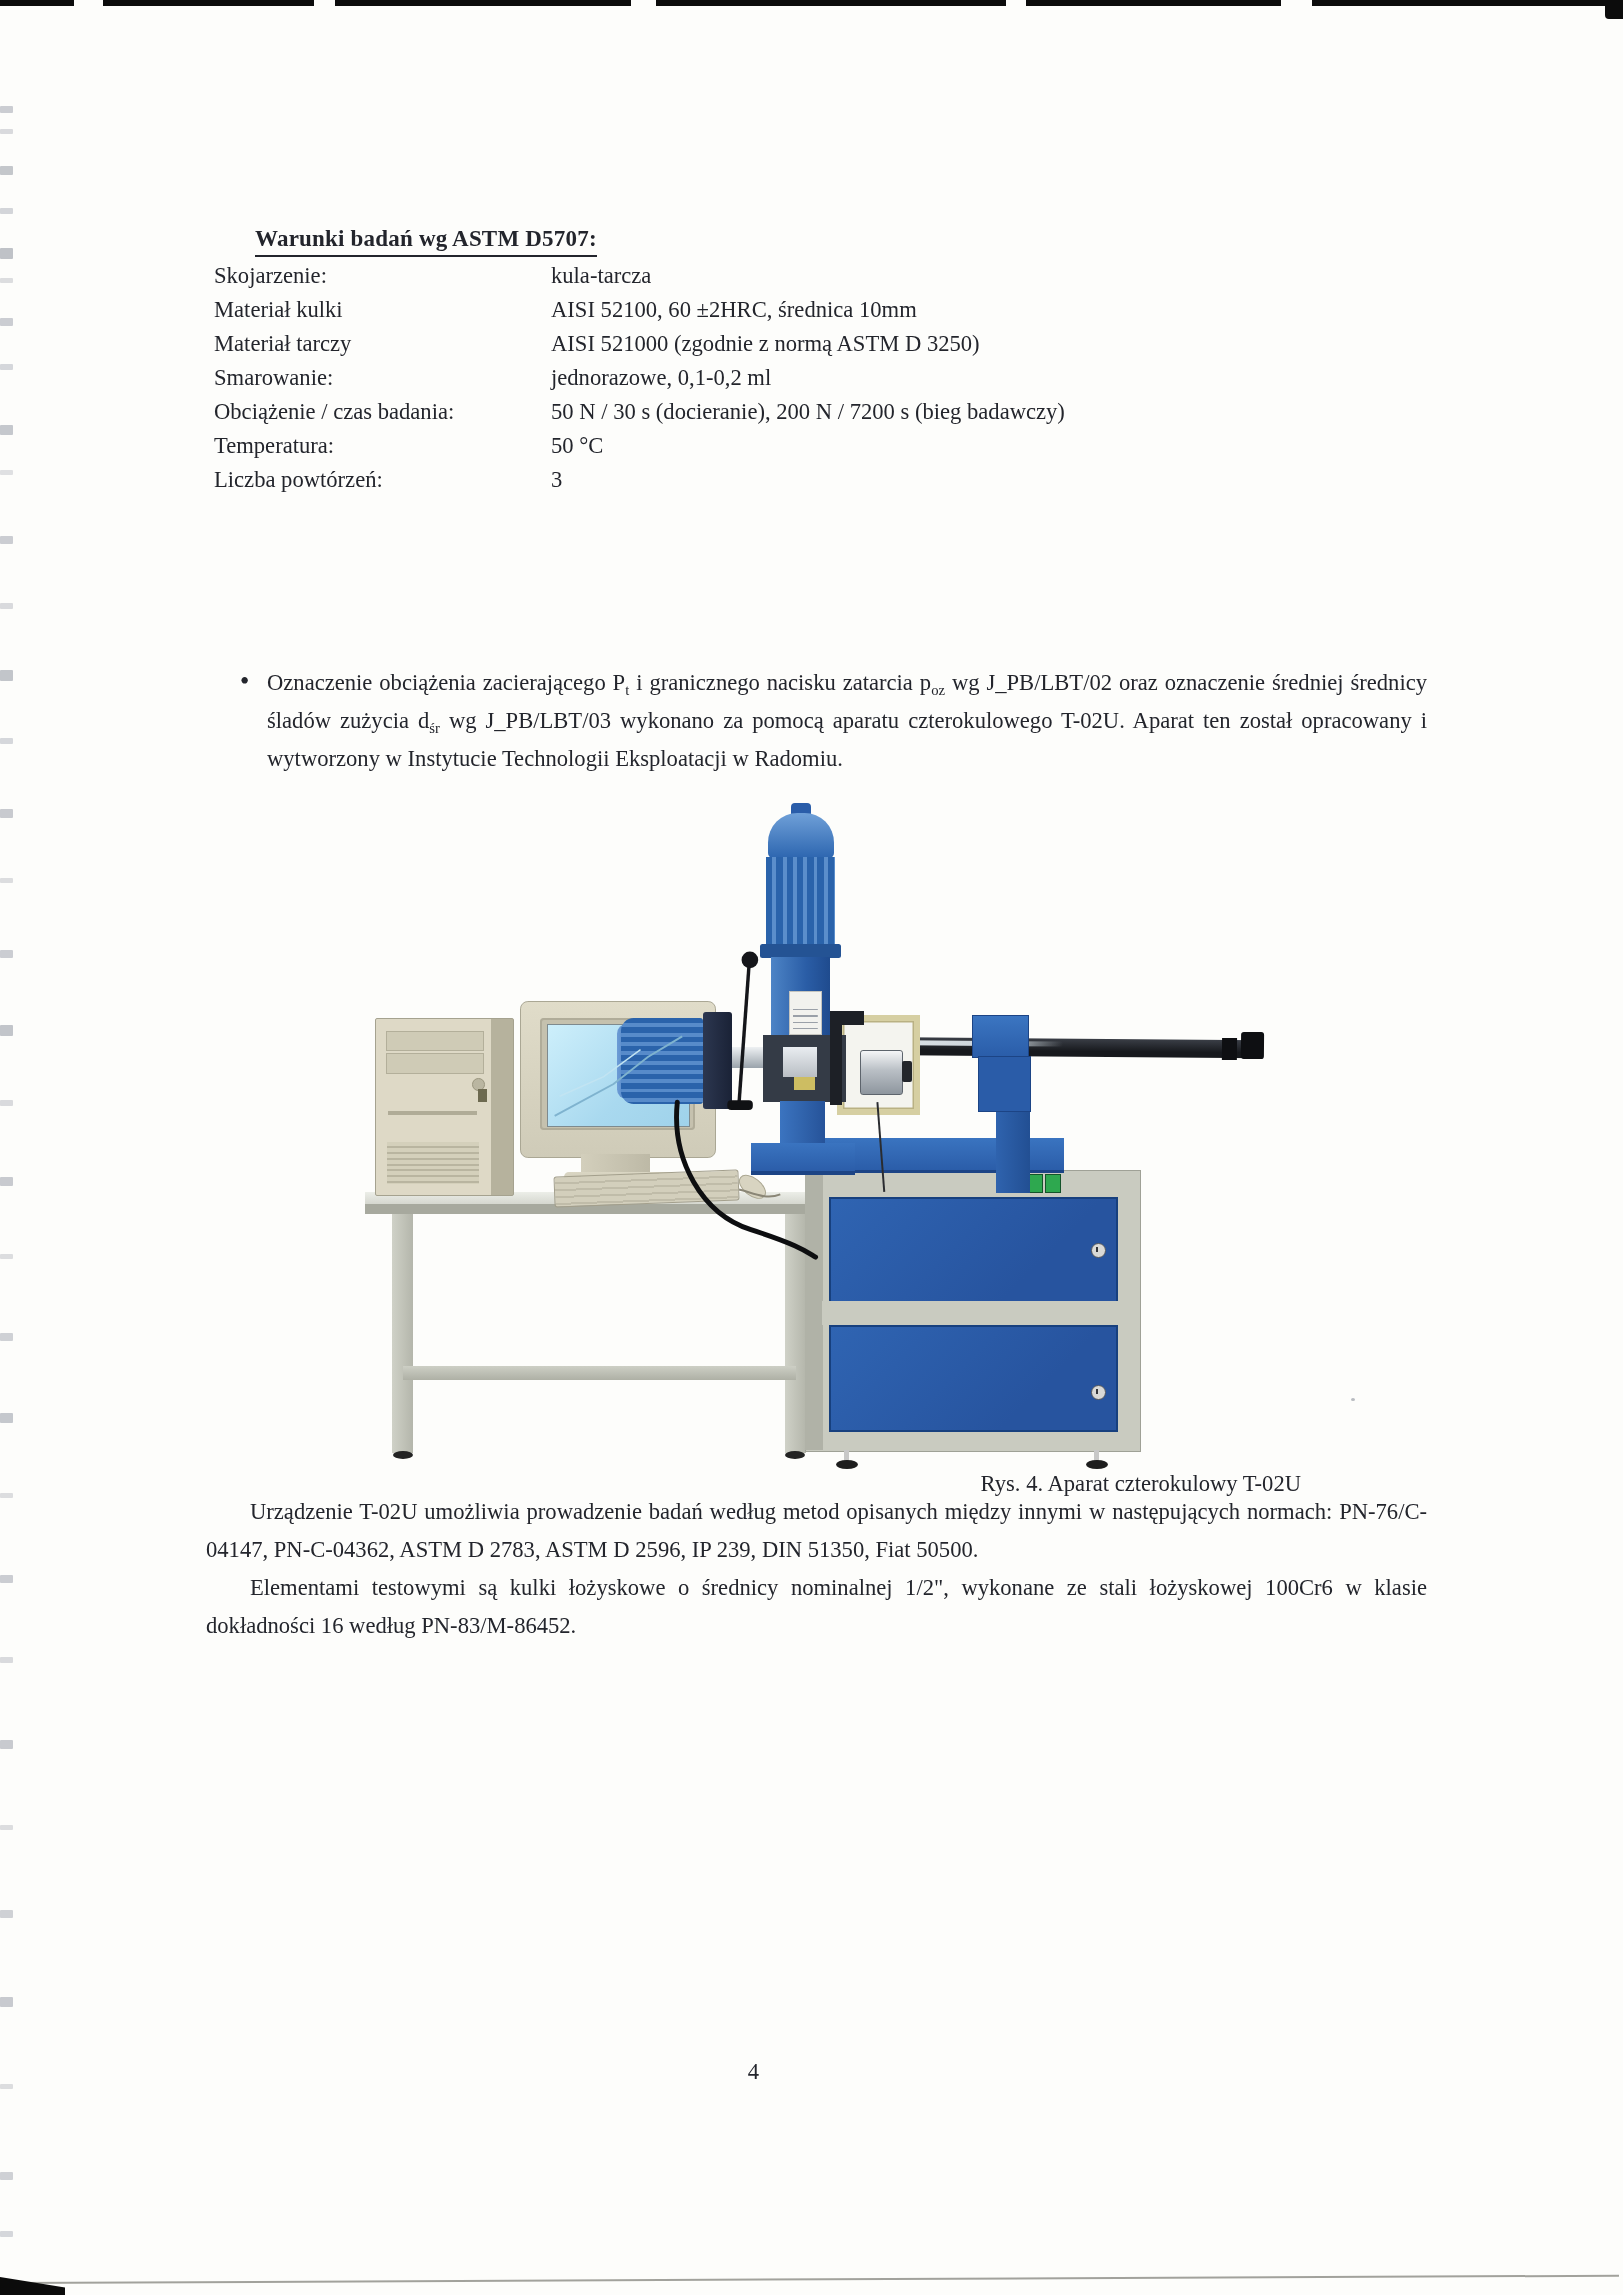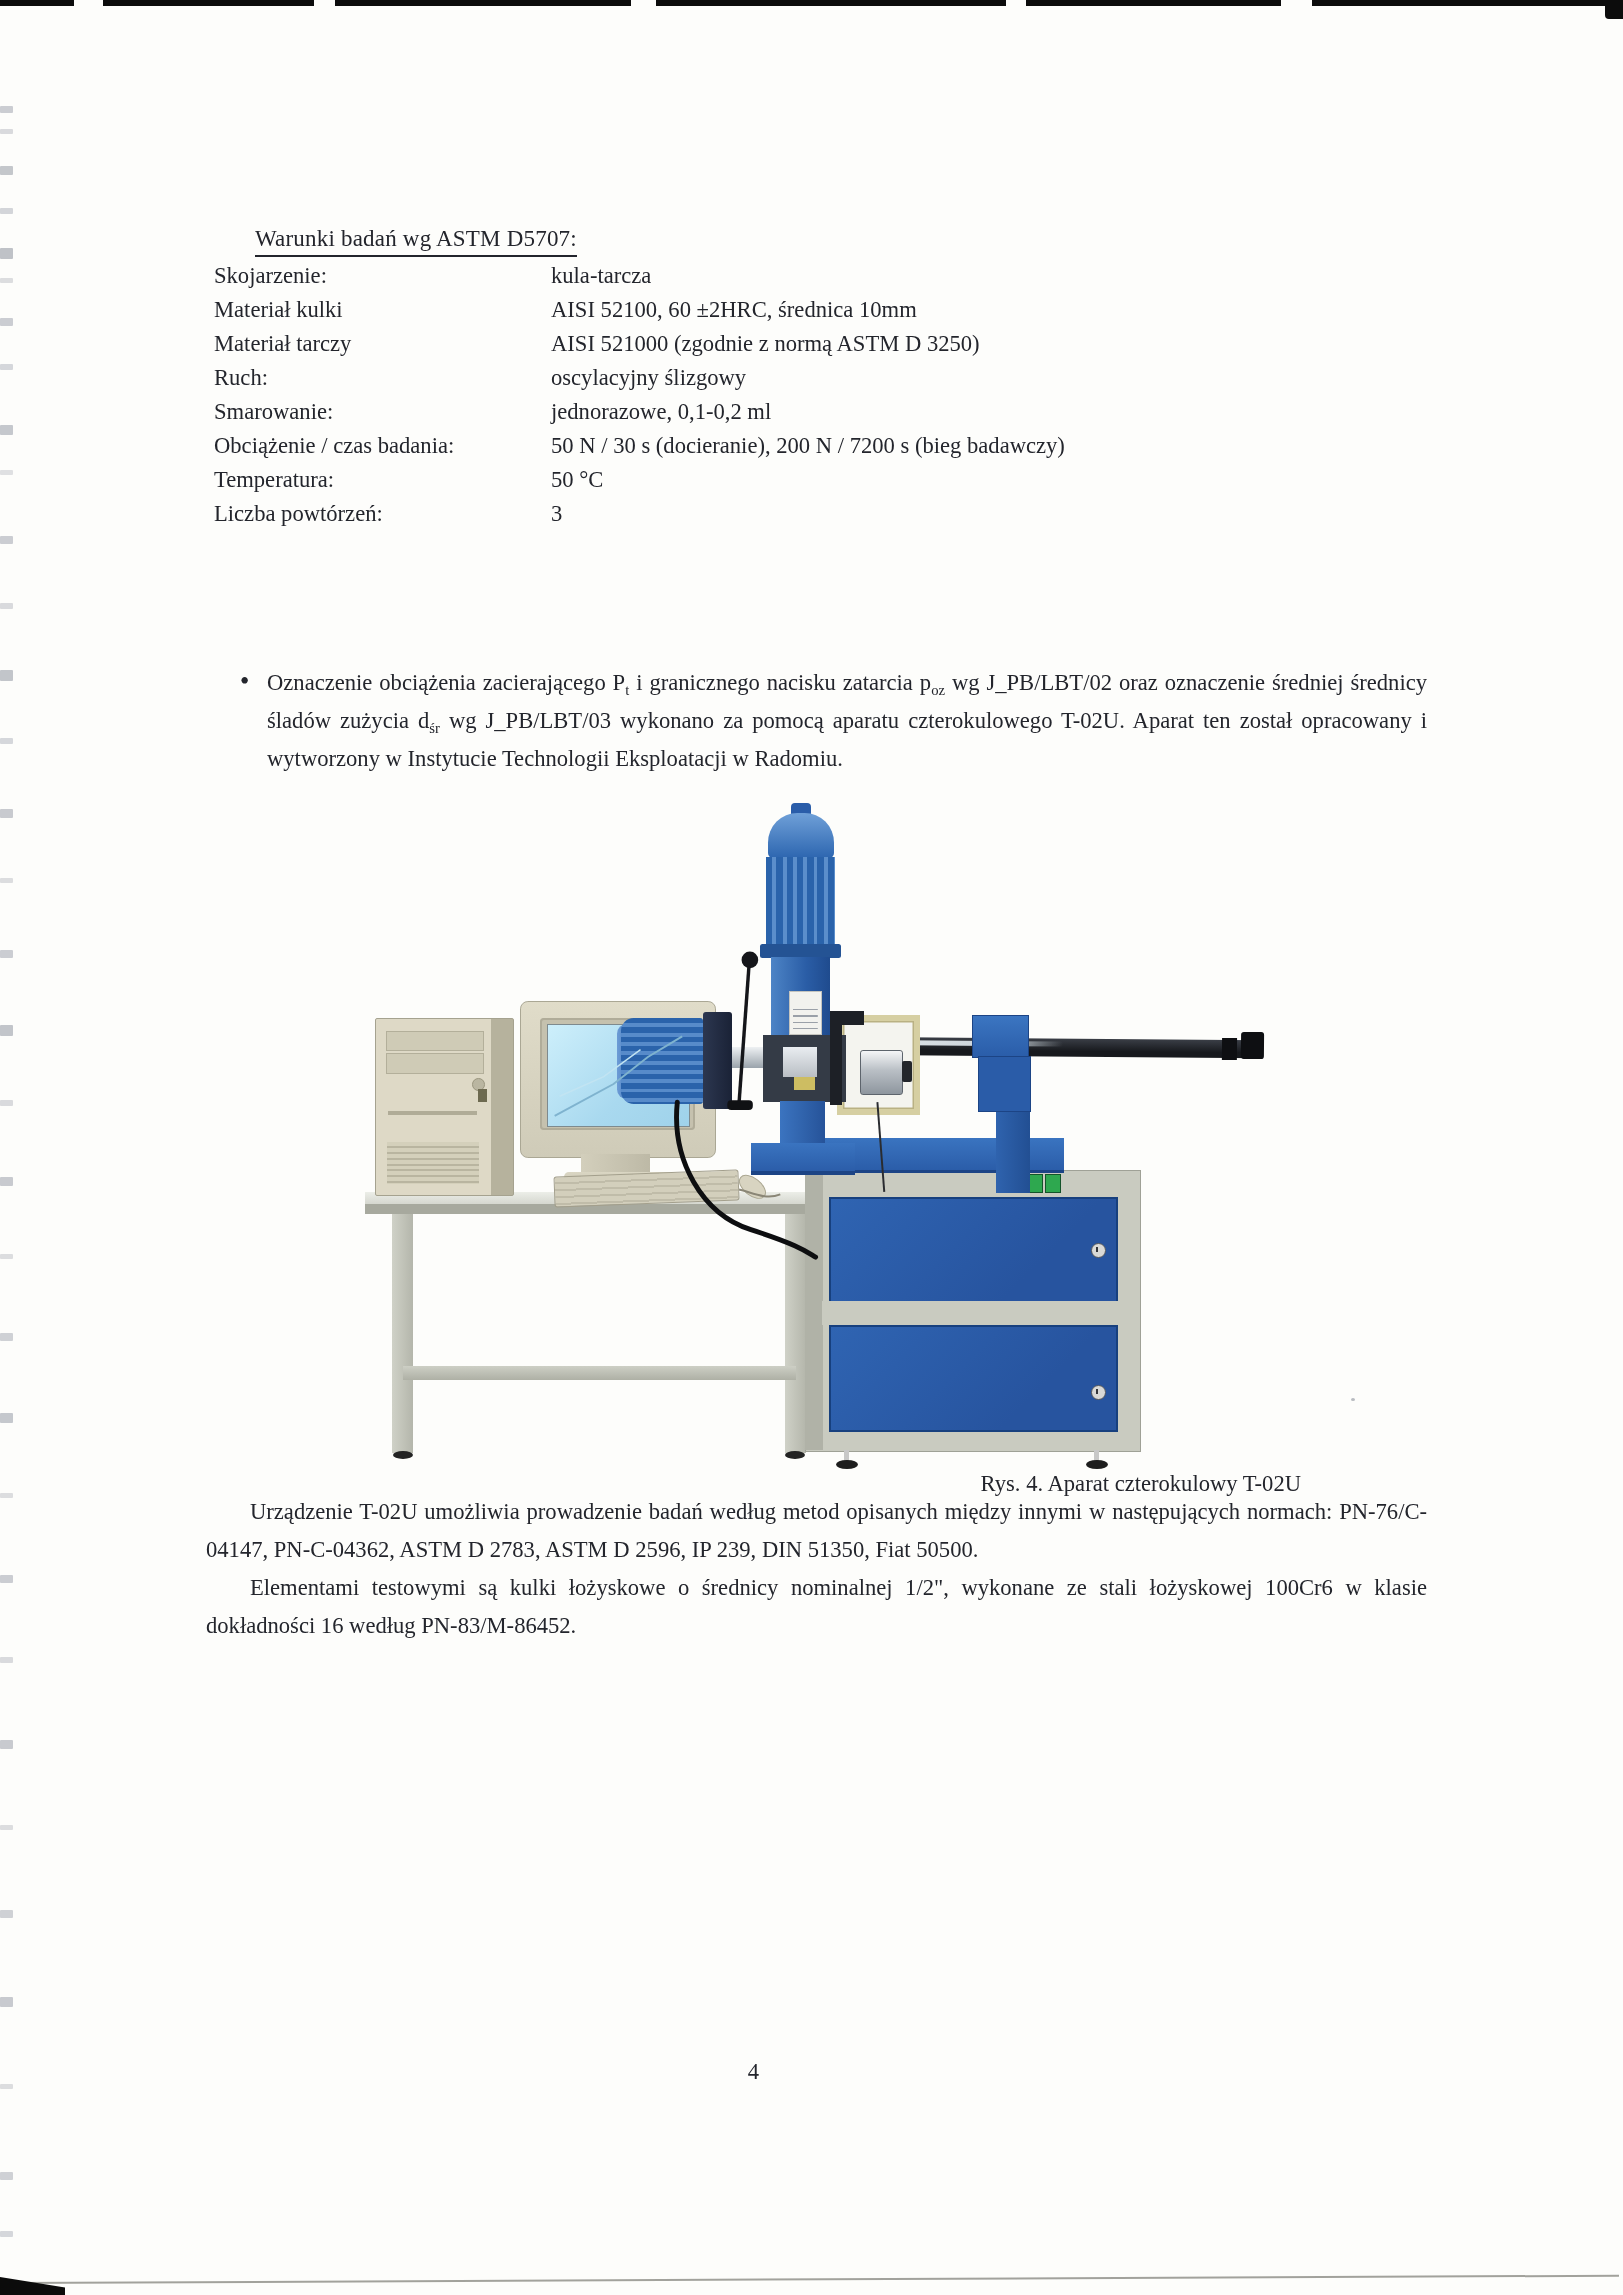--- a/index.html
+++ b/index.html
@@ -17,21 +17,21 @@
   .top-nub{position:absolute;left:1605px;top:0;width:18px;height:18.7px;background:#0c0c0c;border-bottom-left-radius:3.9px;}
   .bottom-line{position:absolute;left:8.8px;top:2282px;width:1610px;height:2px;background:#a2a29c;transform:rotate(-0.26deg);transform-origin:left center;}
   .bottom-wedge{position:absolute;left:0;top:2277px;width:65px;height:18px;background:#0b0b0b;clip-path:polygon(0 0,100% 58%,100% 100%,0 100%);}
   .edge-dash{position:absolute;left:0;width:12.8px;border-radius:1px;background:#596174;}
   .scan-speck{position:absolute;left:1351px;top:1398px;width:4.4px;height:3.4px;border-radius:50%;background:#8b8f99;opacity:.6;}
 
   
   .heading{
     position:absolute;left:255px;top:226px;
     font-size:23px;border-bottom:2.5px solid #23252c;padding-bottom:3.4px;
-    letter-spacing:0.2px;white-space:nowrap;
+    letter-spacing:0.2px;white-space:nowrap;font-weight:bold;
   }
   .cond{position:absolute;left:214px;top:263px;font-size:22.6px;}
   .cond-row{height:34px;white-space:nowrap;}
   .cond-label{display:inline-block;width:337px;}
   .bullet-block{position:absolute;left:239px;top:664px;width:1188px;font-size:22.6px;line-height:38px;}
   .bullet-marker{position:absolute;left:1px;top:-2px;font-size:26.5px;}
   .bullet-text{margin-left:28px;text-align:justify;}
   sub{font-size:14.7px;line-height:0;vertical-align:-4.9px;}
   .caption{position:absolute;left:206px;top:1471px;width:1095px;text-align:right;font-size:22.6px;}
   .body-pars{position:absolute;left:206px;top:1493px;width:1221px;font-size:22.6px;line-height:38px;}
@@ -180,21 +180,20 @@
     </div>
   <div class="bottom-line"></div>
   <div class="bottom-wedge"></div>
   <div class="scan-speck"></div>
 
   <div class="heading">Warunki badań wg ASTM D5707:</div>
   <div class="cond">
     <div class="cond-row"><span class="cond-label">Skojarzenie:</span><span class="cond-value">kula-tarcza</span></div>
     <div class="cond-row"><span class="cond-label">Materiał kulki</span><span class="cond-value">AISI 52100, 60 ±2HRC, średnica 10mm</span></div>
     <div class="cond-row"><span class="cond-label">Materiał tarczy</span><span class="cond-value">AISI 521000 (zgodnie z normą ASTM D 3250)</span></div>
-    <div class="cond-row"><span class="cond-label">Ruch:</span><span class="cond-value">oscylacyjny ślizgowy</span></div>
     <div class="cond-row"><span class="cond-label">Smarowanie:</span><span class="cond-value">jednorazowe, 0,1-0,2 ml</span></div>
     <div class="cond-row"><span class="cond-label">Obciążenie / czas badania:</span><span class="cond-value">50 N / 30 s (docieranie), 200 N / 7200 s (bieg badawczy)</span></div>
     <div class="cond-row"><span class="cond-label">Temperatura:</span><span class="cond-value">50 °C</span></div>
     <div class="cond-row"><span class="cond-label">Liczba powtórzeń:</span><span class="cond-value">3</span></div>
   </div>
 
   <div class="bullet-block">
     <span class="bullet-marker">•</span>
     <div class="bullet-text"><span>Oznaczenie obciążenia zacierającego P</span><sub>t</sub><span> i granicznego nacisku zatarcia p</span><sub>oz</sub><span> wg J_PB/LBT/02 oraz oznaczenie średniej średnicy śladów zużycia d</span><sub>śr</sub><span> wg J_PB/LBT/03 wykonano za pomocą aparatu czterokulowego T-02U. Aparat ten został opracowany i wytworzony w Instytucie Technologii Eksploatacji w Radomiu.</span></div>
   </div>

